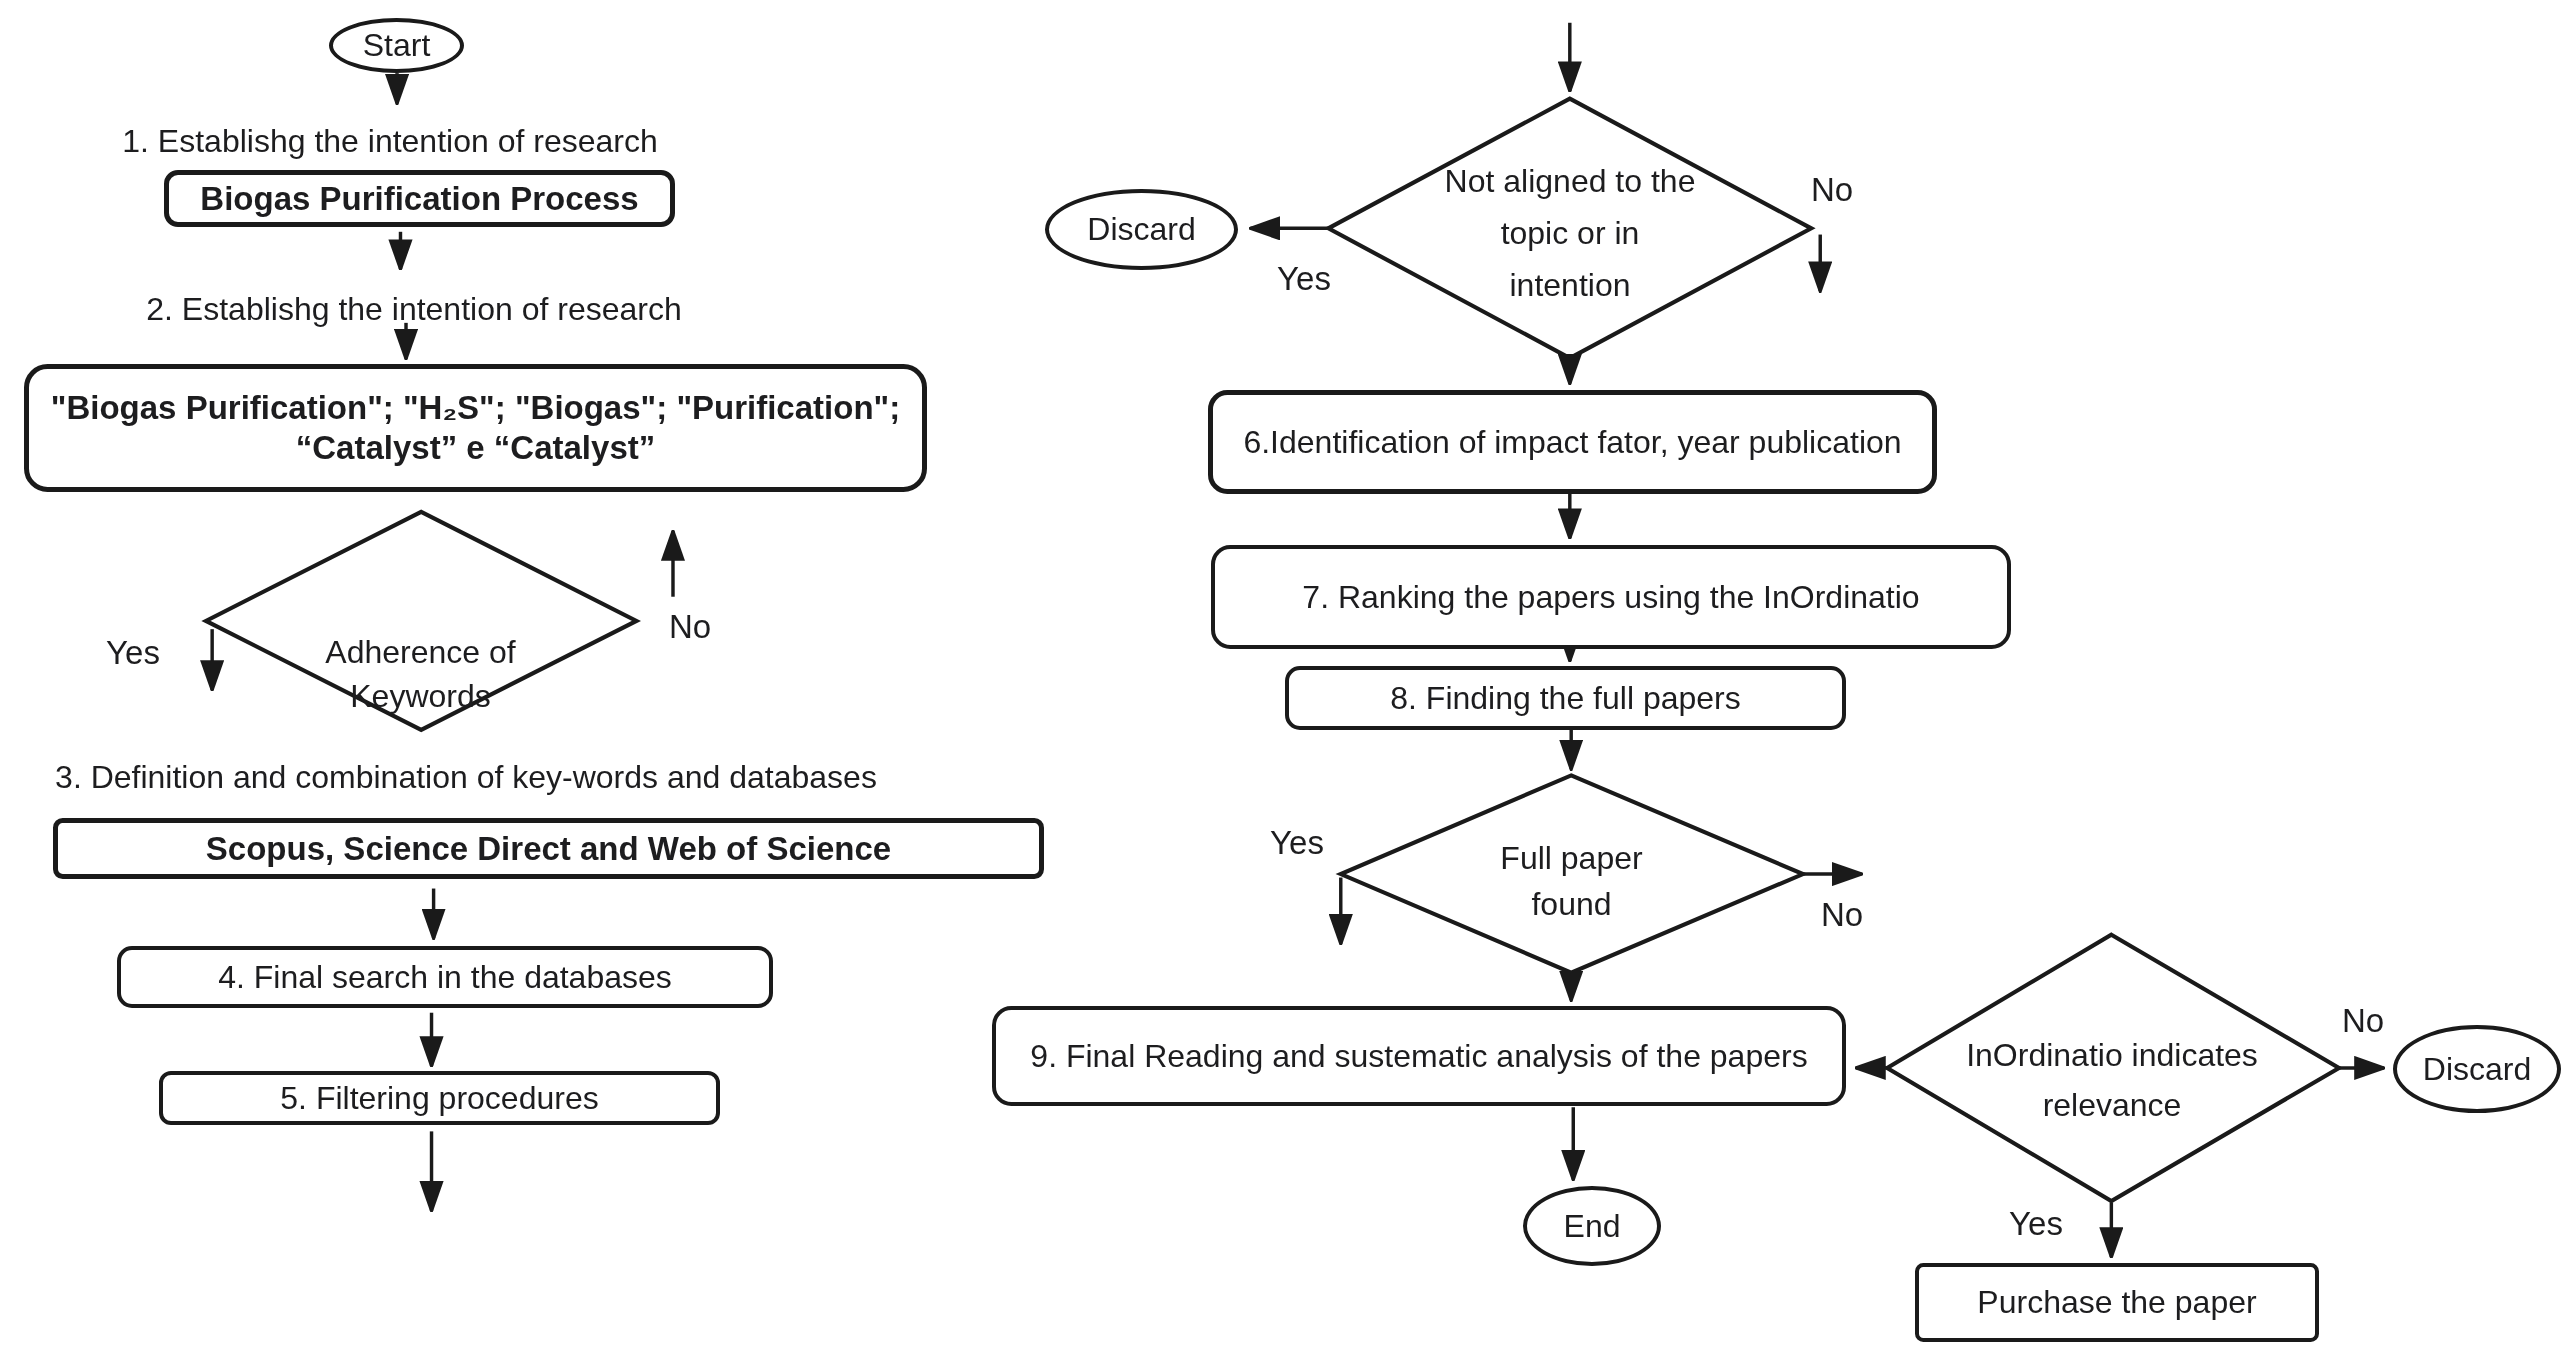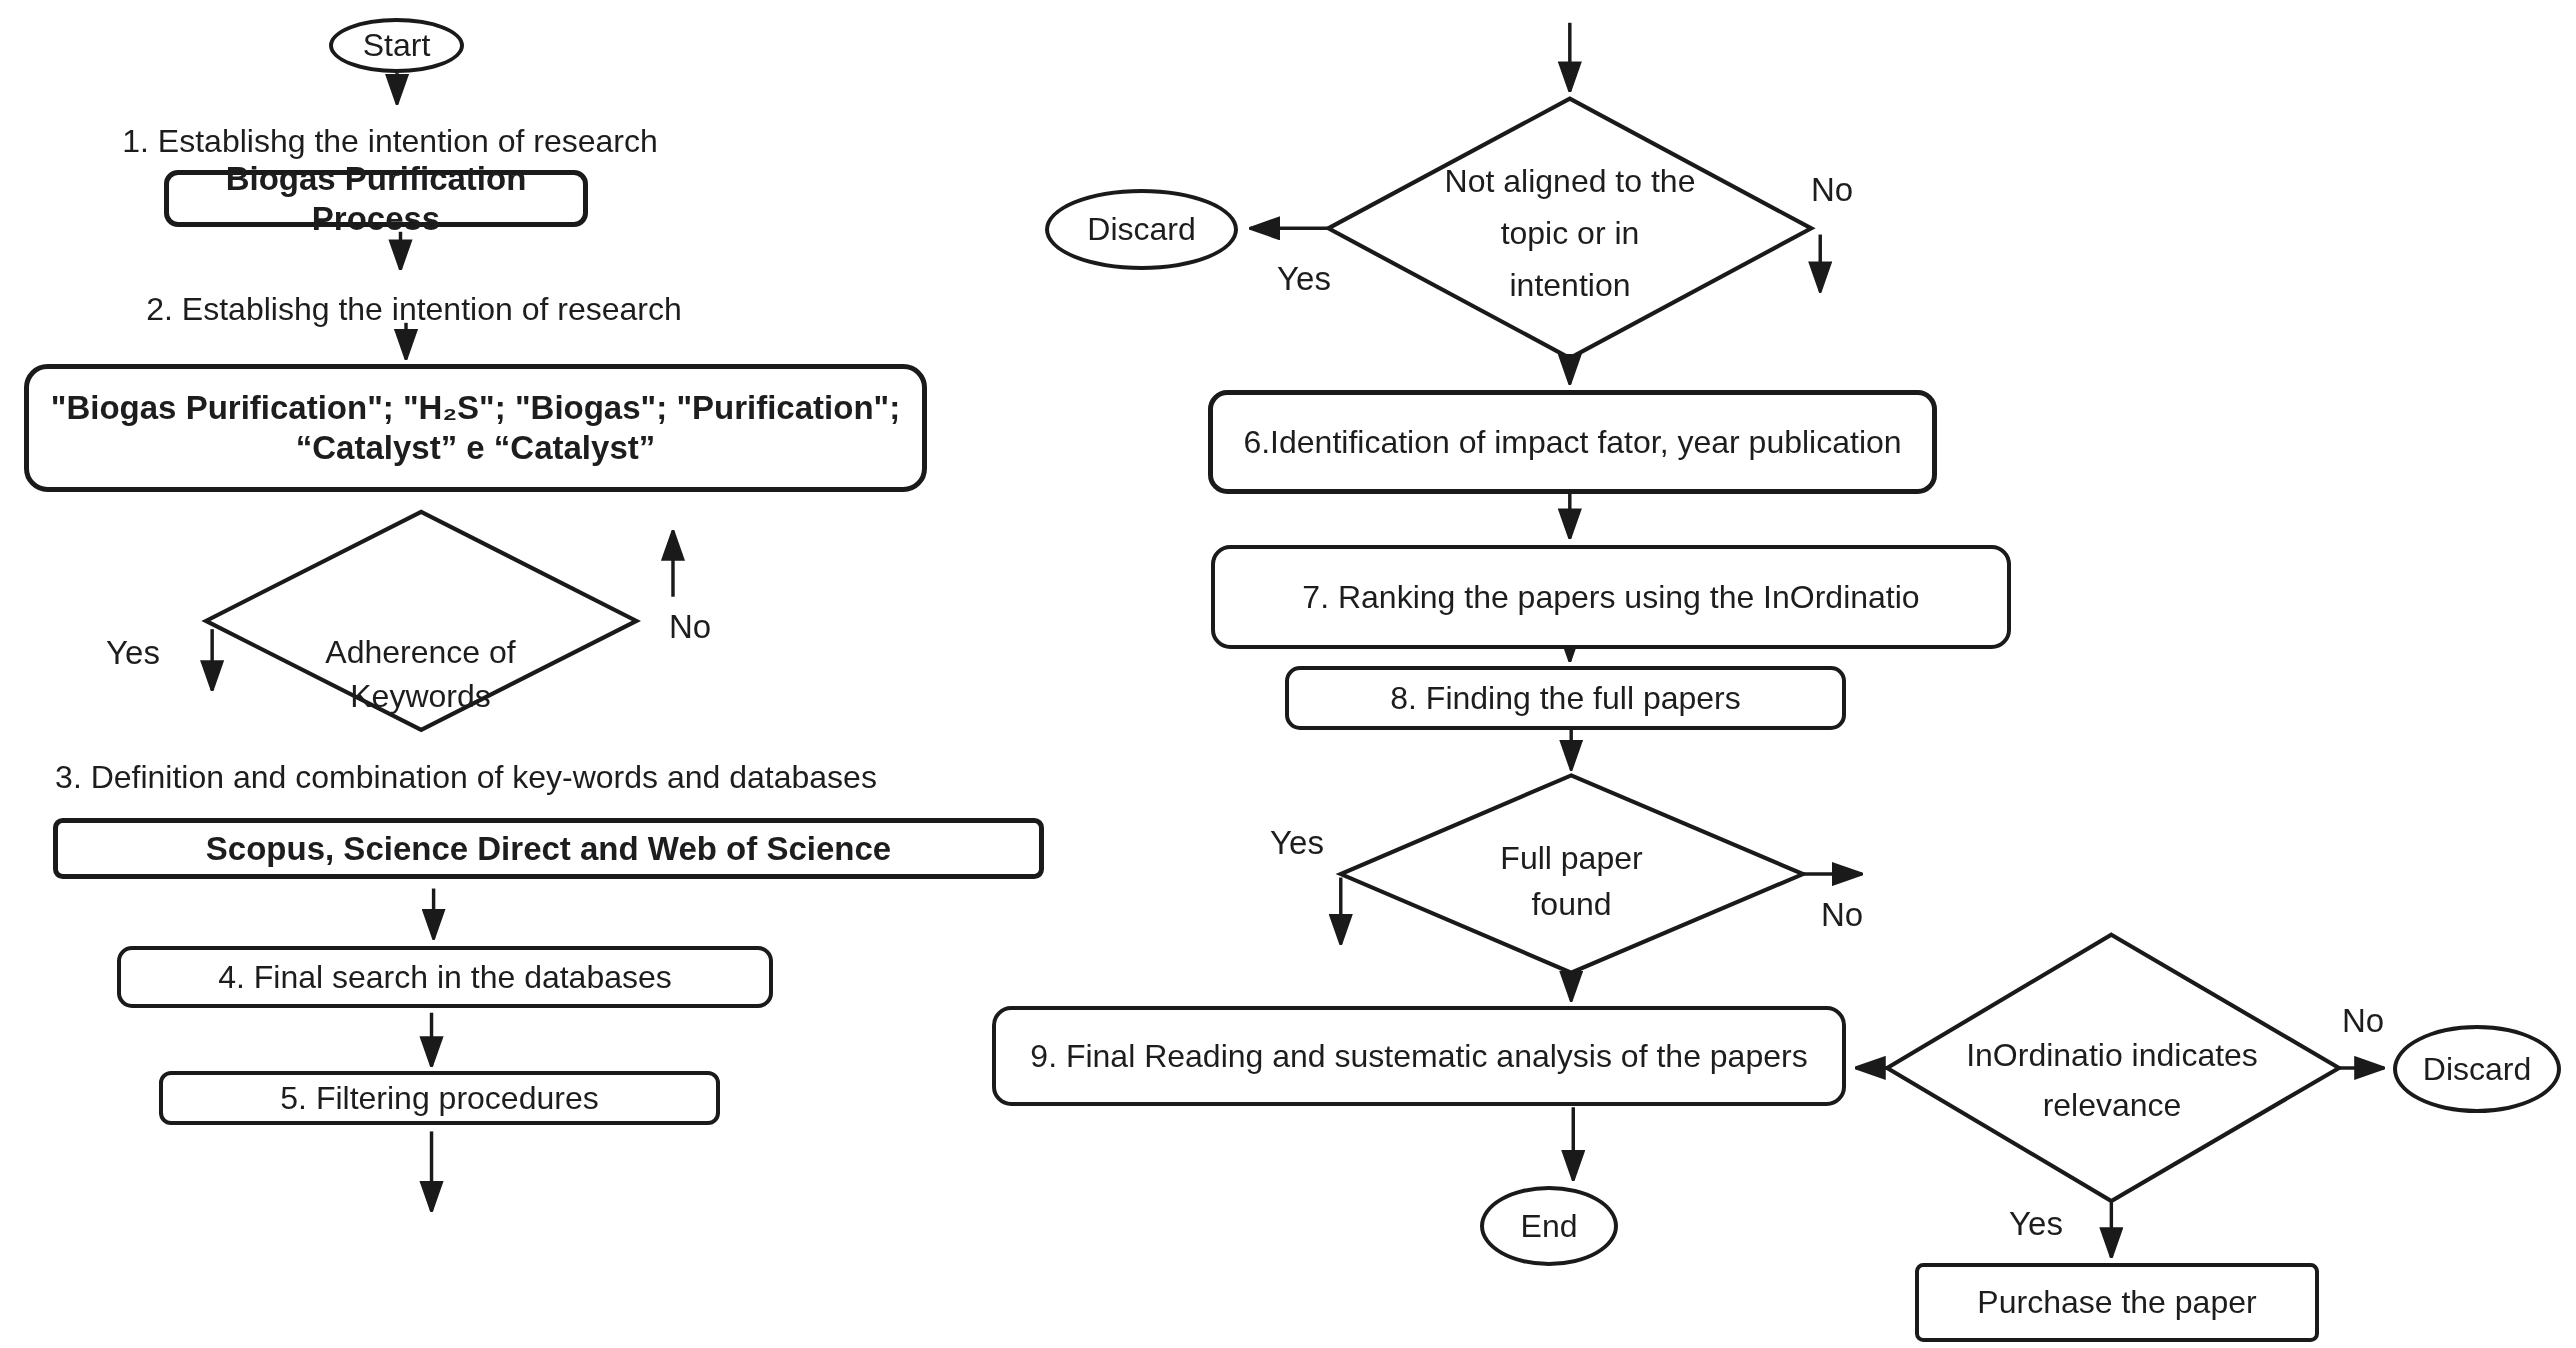--- a/index.html
+++ b/index.html
@@ -77,28 +77,28 @@
     <line x1="2613" y1="1267" x2="2698" y2="1267" stroke="#1a1a1a" stroke-width="5" marker-end="url(#ah)"></line>
     <line x1="2277" y1="1410" x2="2277" y2="1450" stroke="#1a1a1a" stroke-width="5" marker-end="url(#ah)"></line>
     <line x1="2735" y1="1548" x2="2690" y2="1548" stroke="#1a1a1a" stroke-width="5" marker-end="url(#ah)"></line>
     <line x1="2280" y1="1605" x2="2280" y2="1710" stroke="#1a1a1a" stroke-width="5" marker-end="url(#ah)"></line>
     <line x1="3390" y1="1548" x2="3455" y2="1548" stroke="#1a1a1a" stroke-width="5" marker-end="url(#ah)"></line>
     <line x1="3060" y1="1743" x2="3060" y2="1822" stroke="#1a1a1a" stroke-width="5" marker-end="url(#ah)"></line>
   </svg>
 
   <div class="node oval b7" style="left:329px;top:18px;width:135px;height:55px;">Start</div>
   <div class="node oval b7" style="left:1045px;top:189px;width:193px;height:81px;">Discard</div>
-  <div class="node oval b6" style="left:1480px;top:1186px;width:138px;height:80px;">End</div>
+  <div class="node oval b6" style="left:1523px;top:1186px;width:138px;height:80px;">End</div>
   <div class="node oval b7" style="left:2393px;top:1025px;width:168px;height:88px;">Discard</div>
 
   <div class="label" style="left:45px;top:120px;width:690px;">1. Establishg the intention of research</div>
   <div class="label" style="left:69px;top:288px;width:690px;">2. Establishg the intention of research</div>
   <div class="label" style="left:0px;top:756px;width:932px;">3. Definition and combination of key-words and databases</div>
 
-  <div class="node bold b8 r20" style="left:164px;top:170px;width:424px;height:57px;">Biogas Purification Process</div>
+  <div class="node bold b8 r20" style="left:164px;top:170px;width:511px;height:57px;">Biogas Purification Process</div>
 
   <div class="node bold b8 r34 multiline" style="left:24px;top:364px;width:903px;height:128px;flex-direction:column;">
     <span>"Biogas Purification"; "H₂S"; "Biogas"; "Purification";</span>
     <span>“Catalyst” e “Catalyst”</span>
   </div>
 
   <div class="node bold b8 r14" style="left:53px;top:818px;width:991px;height:61px;">Scopus, Science Direct and Web of Science</div>
 
   <div class="node b6 r22" style="left:117px;top:946px;width:656px;height:62px;">4. Final search in the databases</div>
 

